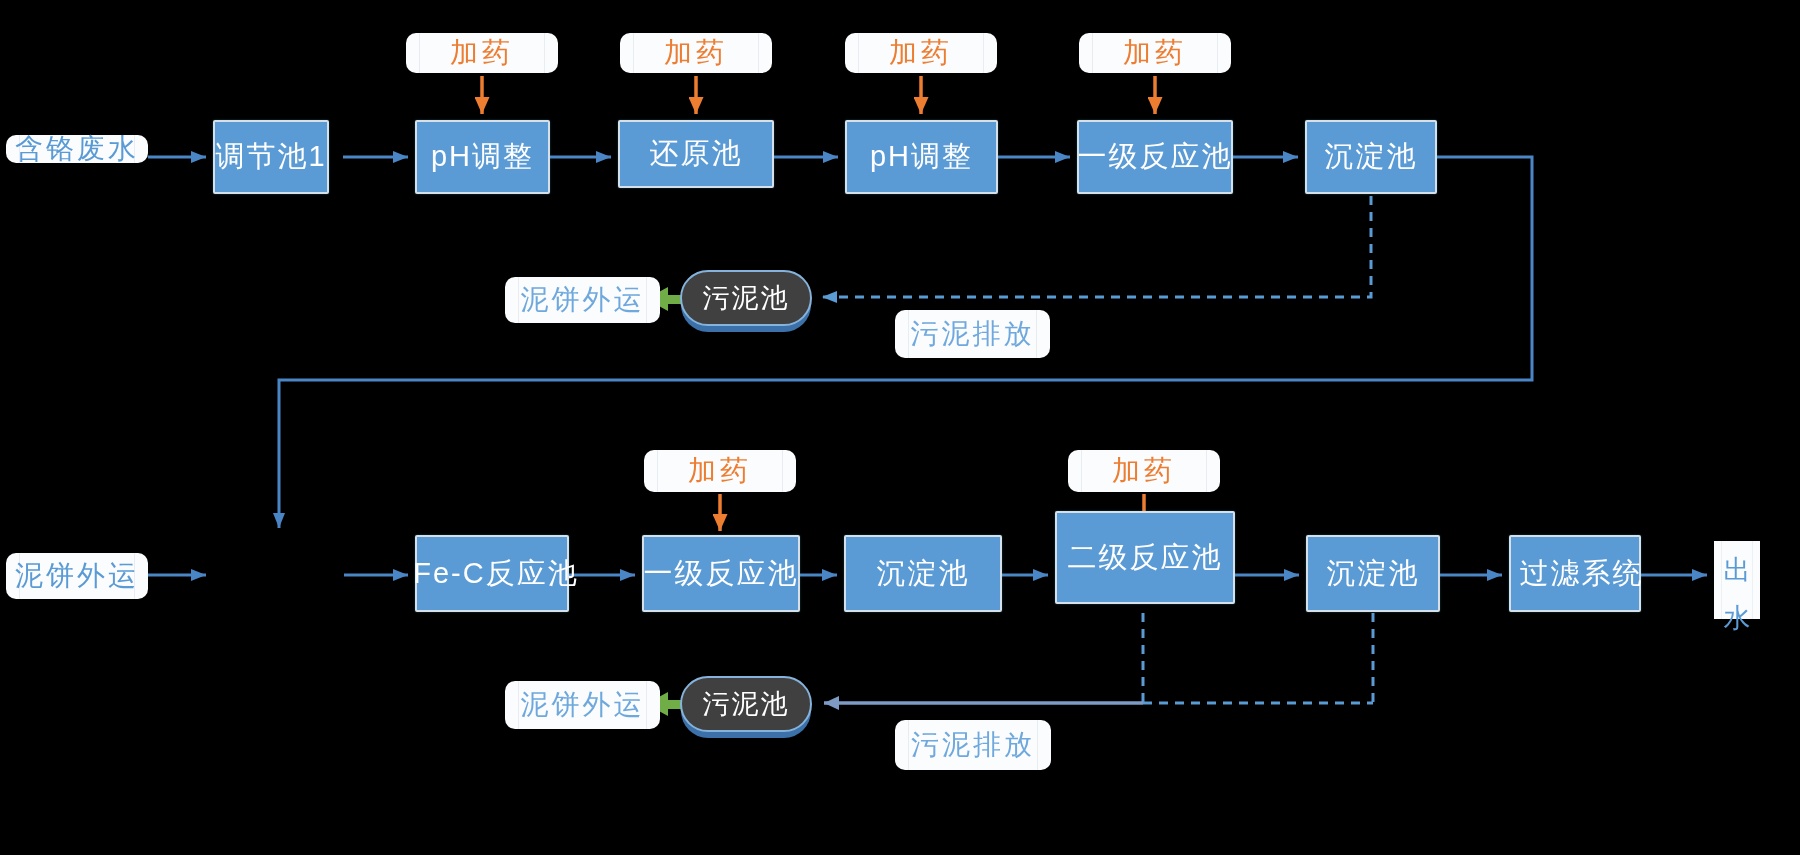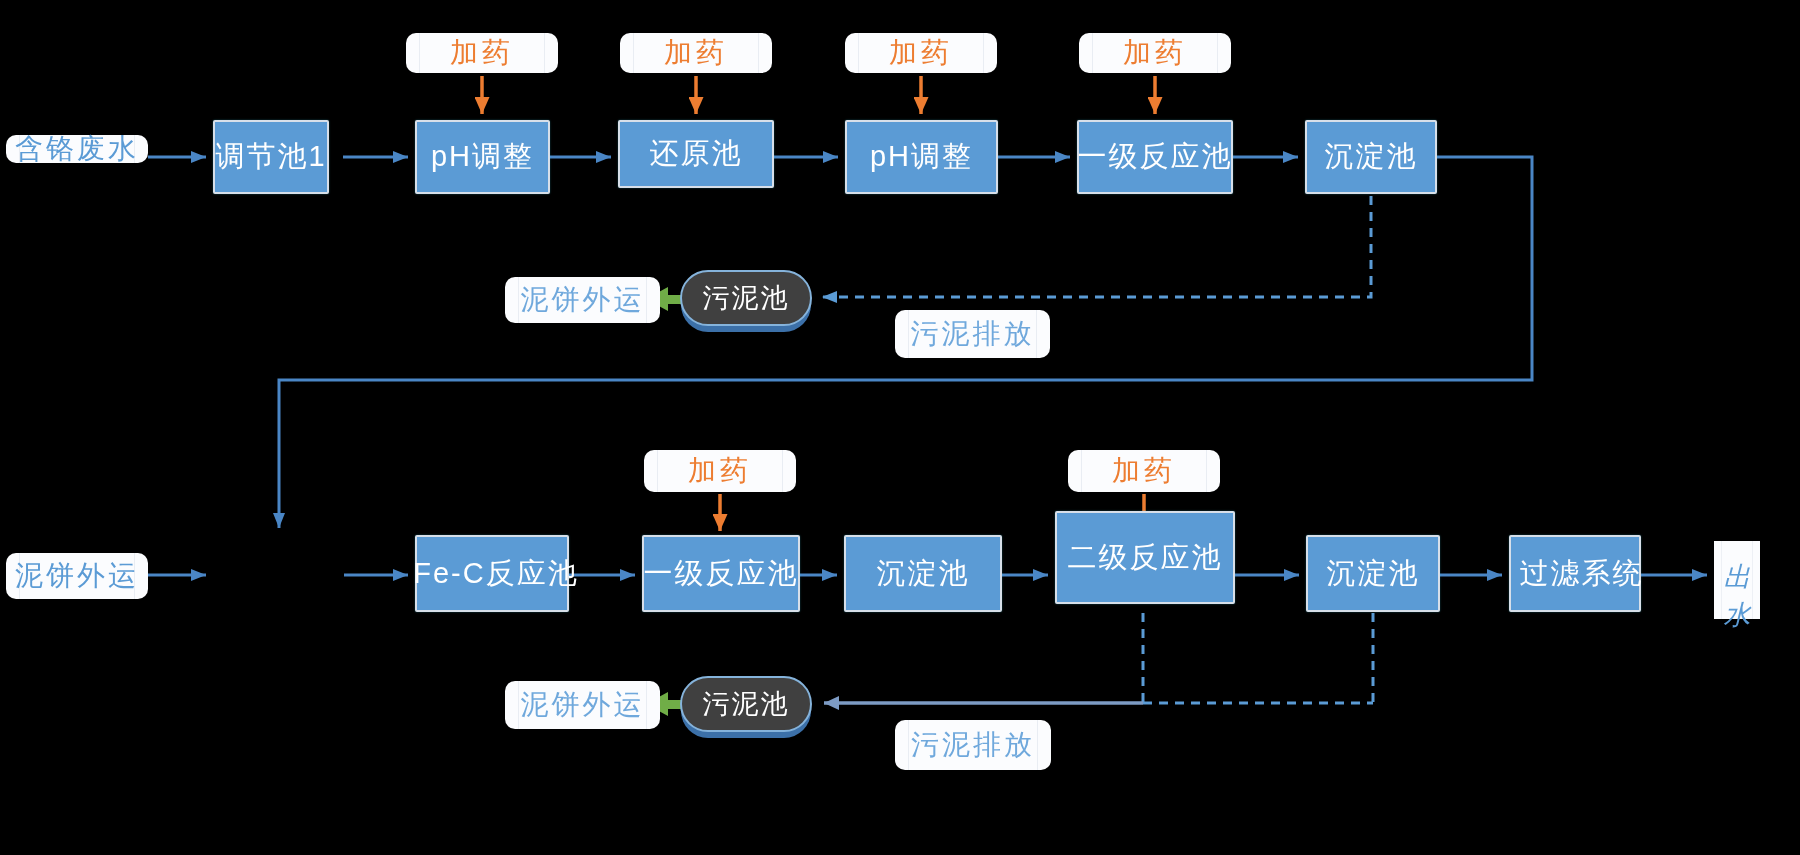--- a/index.html
+++ b/index.html
@@ -52,29 +52,28 @@
     display:flex;align-items:center;justify-content:center;
     font-size:27px;letter-spacing:2px;
     box-sizing:border-box;
     white-space:nowrap;
   }
   
   .vlabel{
     position:absolute;
     background:#FBFCFE;
     color:#5B9BD5;
-    font-size:27px;line-height:38px;
+    font-size:27px;line-height:48px;
     text-align:center;
-    padding-top:17px;
+    padding-top:5px;
     box-sizing:border-box;
     background-image:linear-gradient(#EDF0F5,#EDF0F5),linear-gradient(#EDF0F5,#EDF0F5);
     background-size:1px 100%,1px 100%;
     background-position:7px 0,calc(100% - 7px) 0;
     background-repeat:no-repeat,no-repeat;
-    font-style:italic;
   }
 </style>
 </head>
 <body>
 
 <div class="stage">
 
   <svg width="1800" height="855" viewBox="0 0 1800 855">
     <defs>
       <marker id="mBlue" markerUnits="userSpaceOnUse" markerWidth="16" markerHeight="12" refX="15" refY="6" orient="auto">

